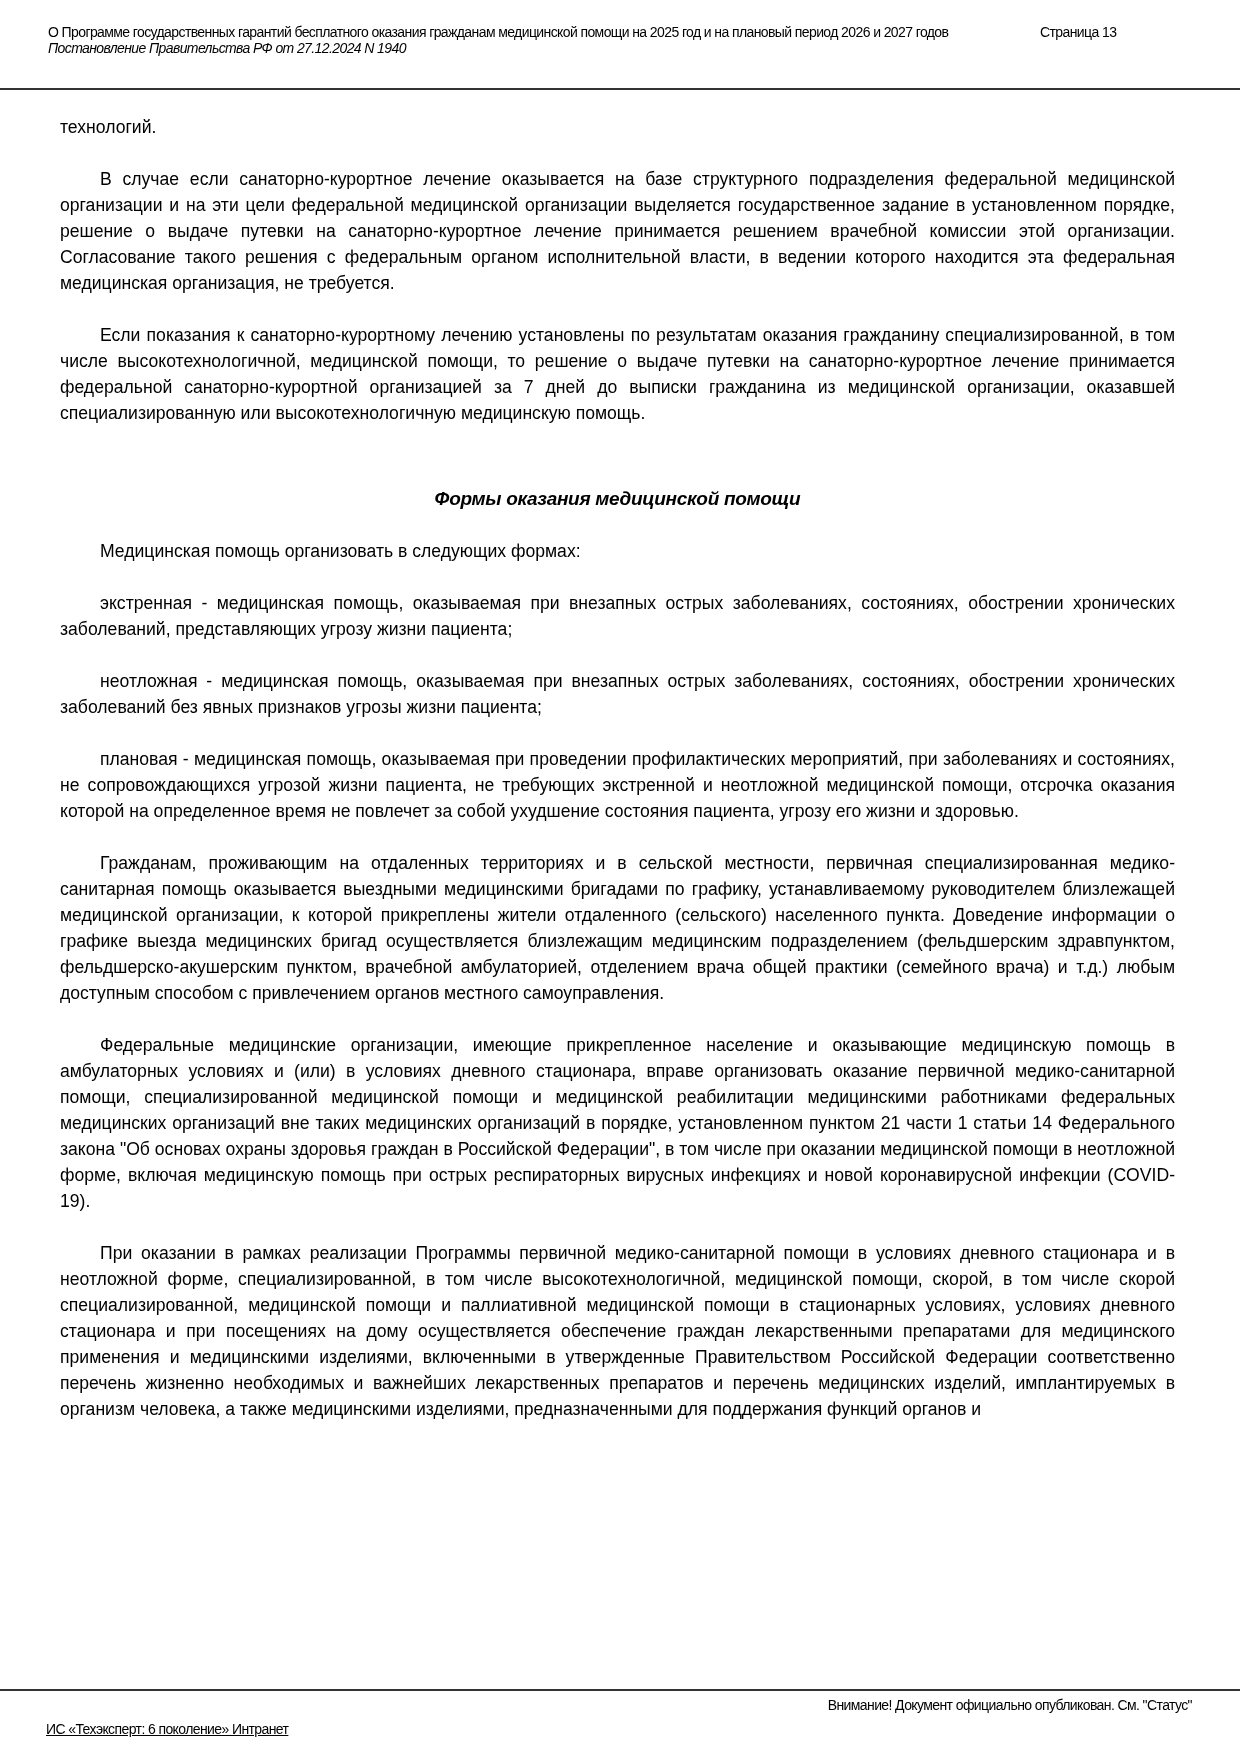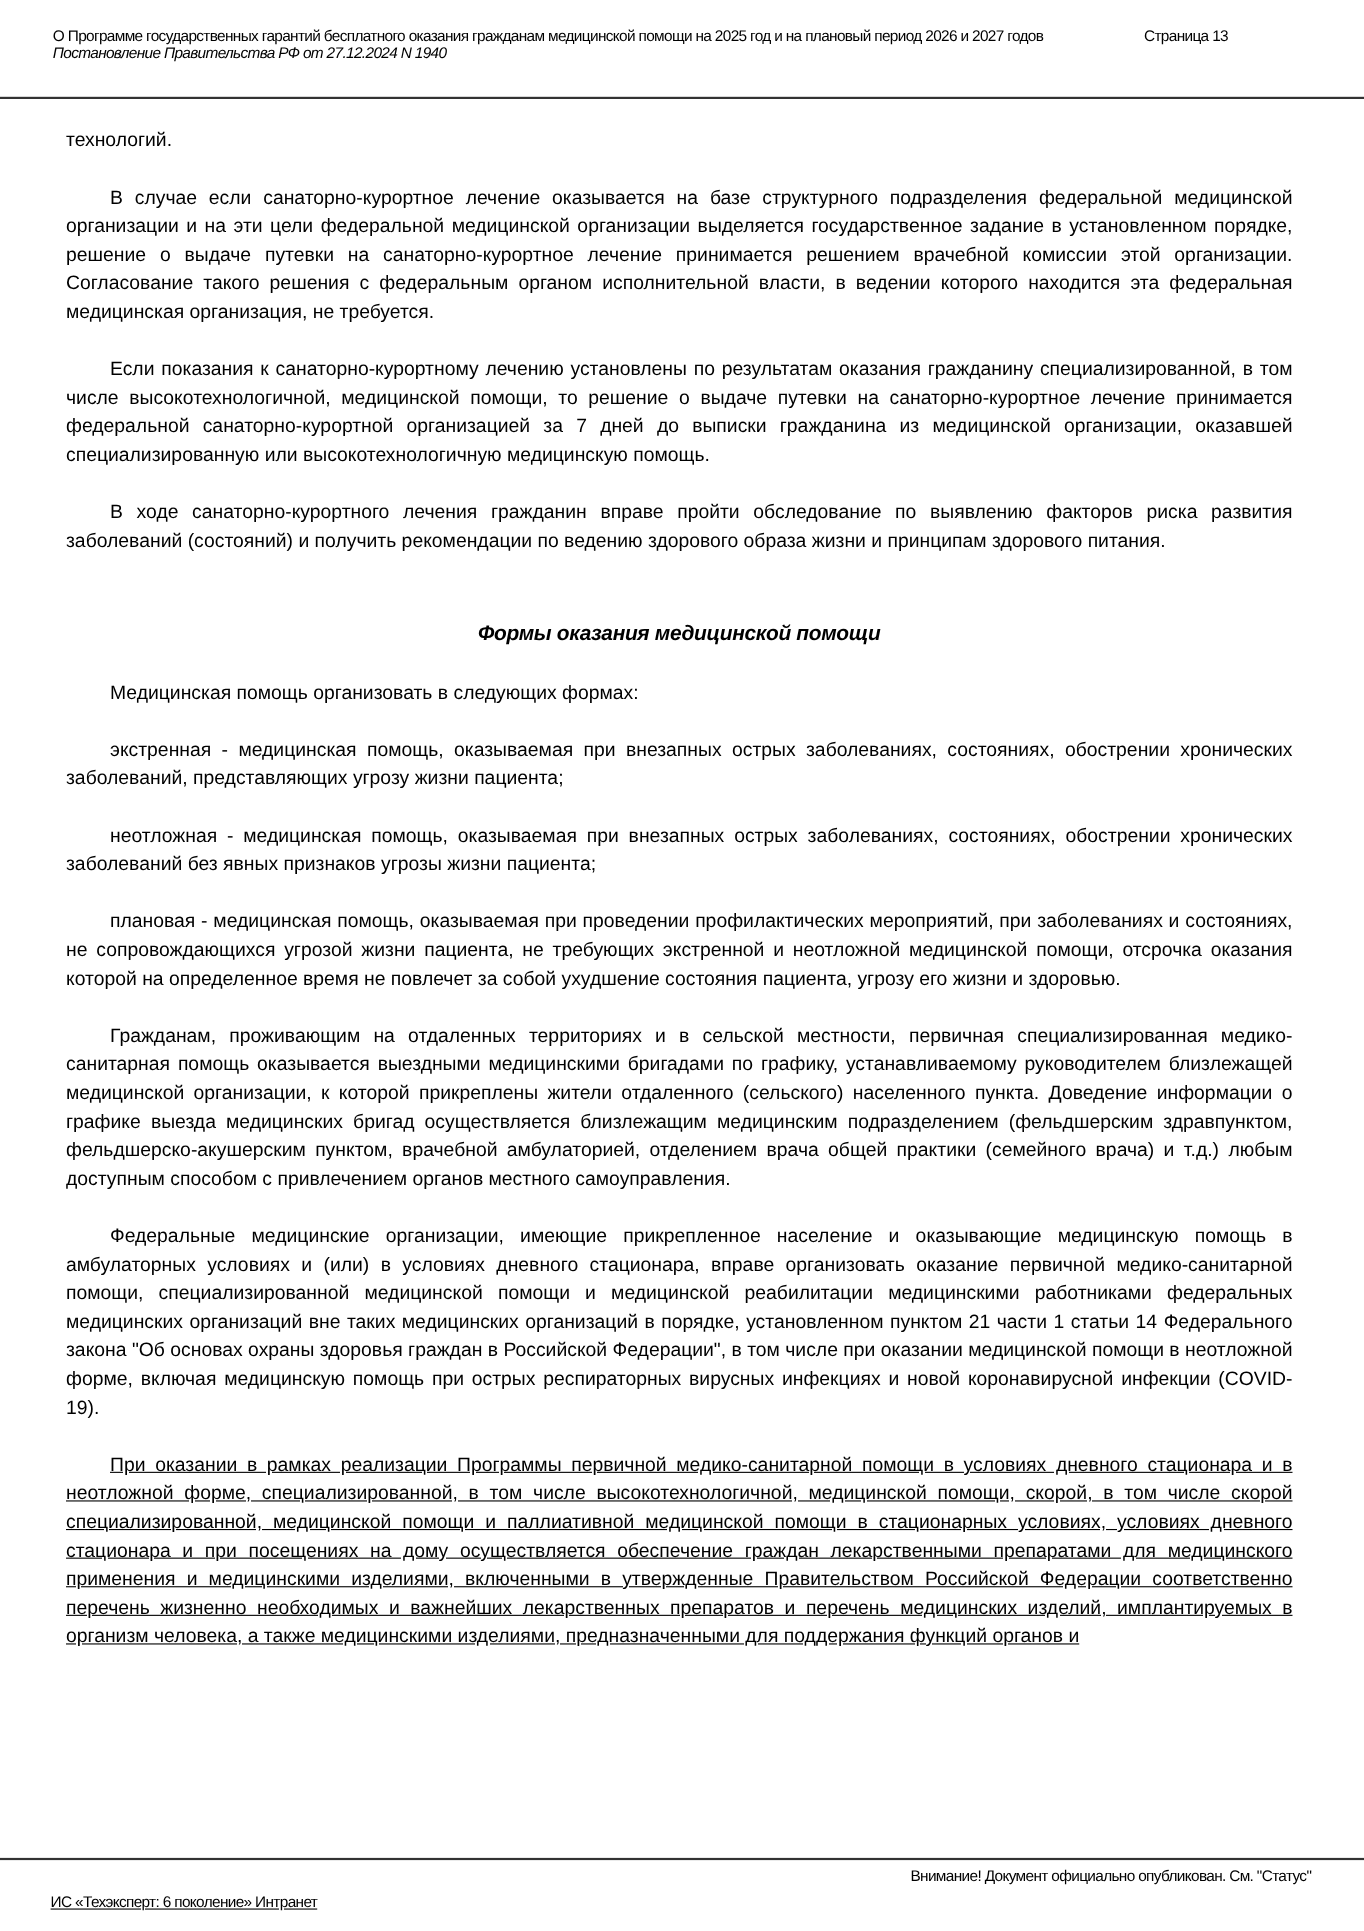--- a/index.html
+++ b/index.html
@@ -19,21 +19,21 @@
   .content {
     position: absolute; left: 60px; top: 86px; width: 1115px;
     font-size: 17.6px; line-height: 26px; text-align: justify;
   }
   .content p { margin: 0 0 26px 0; text-indent: 40px; }
   .content p.noindent { text-indent: 0; margin-top: 28px; }
   .content h2 {
     margin: 60px 0 26px 0; text-align: center; font-size: 19px; font-weight: bold;
     line-height: 26px; letter-spacing: -0.3px; font-style: italic;
   }
-  .content p.last { margin-bottom: 0; text-decoration: underline; }
+  .content p.last { margin-bottom: 0; }
   .ftr-left {
     position: absolute; left: 46px; top: 1721px; font-size: 14px; letter-spacing: -0.6px; text-decoration: underline;
   }
   .ftr-right {
     position: absolute; right: 48px; top: 1697px; font-size: 14px; letter-spacing: -0.6px;
   }
 </style>
 </head>
 <body>
 
@@ -41,21 +41,20 @@
   <span class="hdr-title">О Программе государственных гарантий бесплатного оказания гражданам медицинской помощи на 2025 год и на плановый период 2026 и 2027 годов</span>
   <span class="hdr-sub">Постановление Правительства РФ от 27.12.2024 N 1940</span>
   <span class="hdr-page">Страница 13</span>
 </div>
 <div class="rule-top"></div>
 
 <div class="content">
   <p class="noindent">технологий.</p>
   <p>В случае если санаторно-курортное лечение оказывается на базе структурного подразделения федеральной медицинской организации и на эти цели федеральной медицинской организации выделяется государственное задание в установленном порядке, решение о выдаче путевки на санаторно-курортное лечение принимается решением врачебной комиссии этой организации. Согласование такого решения с федеральным органом исполнительной власти, в ведении которого находится эта федеральная медицинская организация, не требуется.</p>
   <p>Если показания к санаторно-курортному лечению установлены по результатам оказания гражданину специализированной, в том числе высокотехнологичной, медицинской помощи, то решение о выдаче путевки на санаторно-курортное лечение принимается федеральной санаторно-курортной организацией за 7 дней до выписки гражданина из медицинской организации, оказавшей специализированную или высокотехнологичную медицинскую помощь.</p>
-  <p>В ходе санаторно-курортного лечения гражданин вправе пройти обследование по выявлению факторов риска развития заболеваний (состояний) и получить рекомендации по ведению здорового образа жизни и принципам здорового питания.</p>
   <h2>Формы оказания медицинской помощи</h2>
   <p>Медицинская помощь организовать в следующих формах:</p>
   <p>экстренная - медицинская помощь, оказываемая при внезапных острых заболеваниях, состояниях, обострении хронических заболеваний, представляющих угрозу жизни пациента;</p>
   <p>неотложная - медицинская помощь, оказываемая при внезапных острых заболеваниях, состояниях, обострении хронических заболеваний без явных признаков угрозы жизни пациента;</p>
   <p>плановая - медицинская помощь, оказываемая при проведении профилактических мероприятий, при заболеваниях и состояниях, не сопровождающихся угрозой жизни пациента, не требующих экстренной и неотложной медицинской помощи, отсрочка оказания которой на определенное время не повлечет за собой ухудшение состояния пациента, угрозу его жизни и здоровью.</p>
   <p>Гражданам, проживающим на отдаленных территориях и в сельской местности, первичная специализированная медико-санитарная помощь оказывается выездными медицинскими бригадами по графику, устанавливаемому руководителем близлежащей медицинской организации, к которой прикреплены жители отдаленного (сельского) населенного пункта. Доведение информации о графике выезда медицинских бригад осуществляется близлежащим медицинским подразделением (фельдшерским здравпунктом, фельдшерско-акушерским пунктом, врачебной амбулаторией, отделением врача общей практики (семейного врача) и т.д.) любым доступным способом с привлечением органов местного самоуправления.</p>
   <p>Федеральные медицинские организации, имеющие прикрепленное население и оказывающие медицинскую помощь в амбулаторных условиях и (или) в условиях дневного стационара, вправе организовать оказание первичной медико-санитарной помощи, специализированной медицинской помощи и медицинской реабилитации медицинскими работниками федеральных медицинских организаций вне таких медицинских организаций в порядке, установленном пунктом 21 части 1 статьи 14 Федерального закона "Об основах охраны здоровья граждан в Российской Федерации", в том числе при оказании медицинской помощи в неотложной форме, включая медицинскую помощь при острых респираторных вирусных инфекциях и новой коронавирусной инфекции (COVID-19).</p>
   <p class="last">При оказании в рамках реализации Программы первичной медико-санитарной помощи в условиях дневного стационара и в неотложной форме, специализированной, в том числе высокотехнологичной, медицинской помощи, скорой, в том числе скорой специализированной, медицинской помощи и паллиативной медицинской помощи в стационарных условиях, условиях дневного стационара и при посещениях на дому осуществляется обеспечение граждан лекарственными препаратами для медицинского применения и медицинскими изделиями, включенными в утвержденные Правительством Российской Федерации соответственно перечень жизненно необходимых и важнейших лекарственных препаратов и перечень медицинских изделий, имплантируемых в организм человека, а также медицинскими изделиями, предназначенными для поддержания функций органов и</p>
 </div>
 

